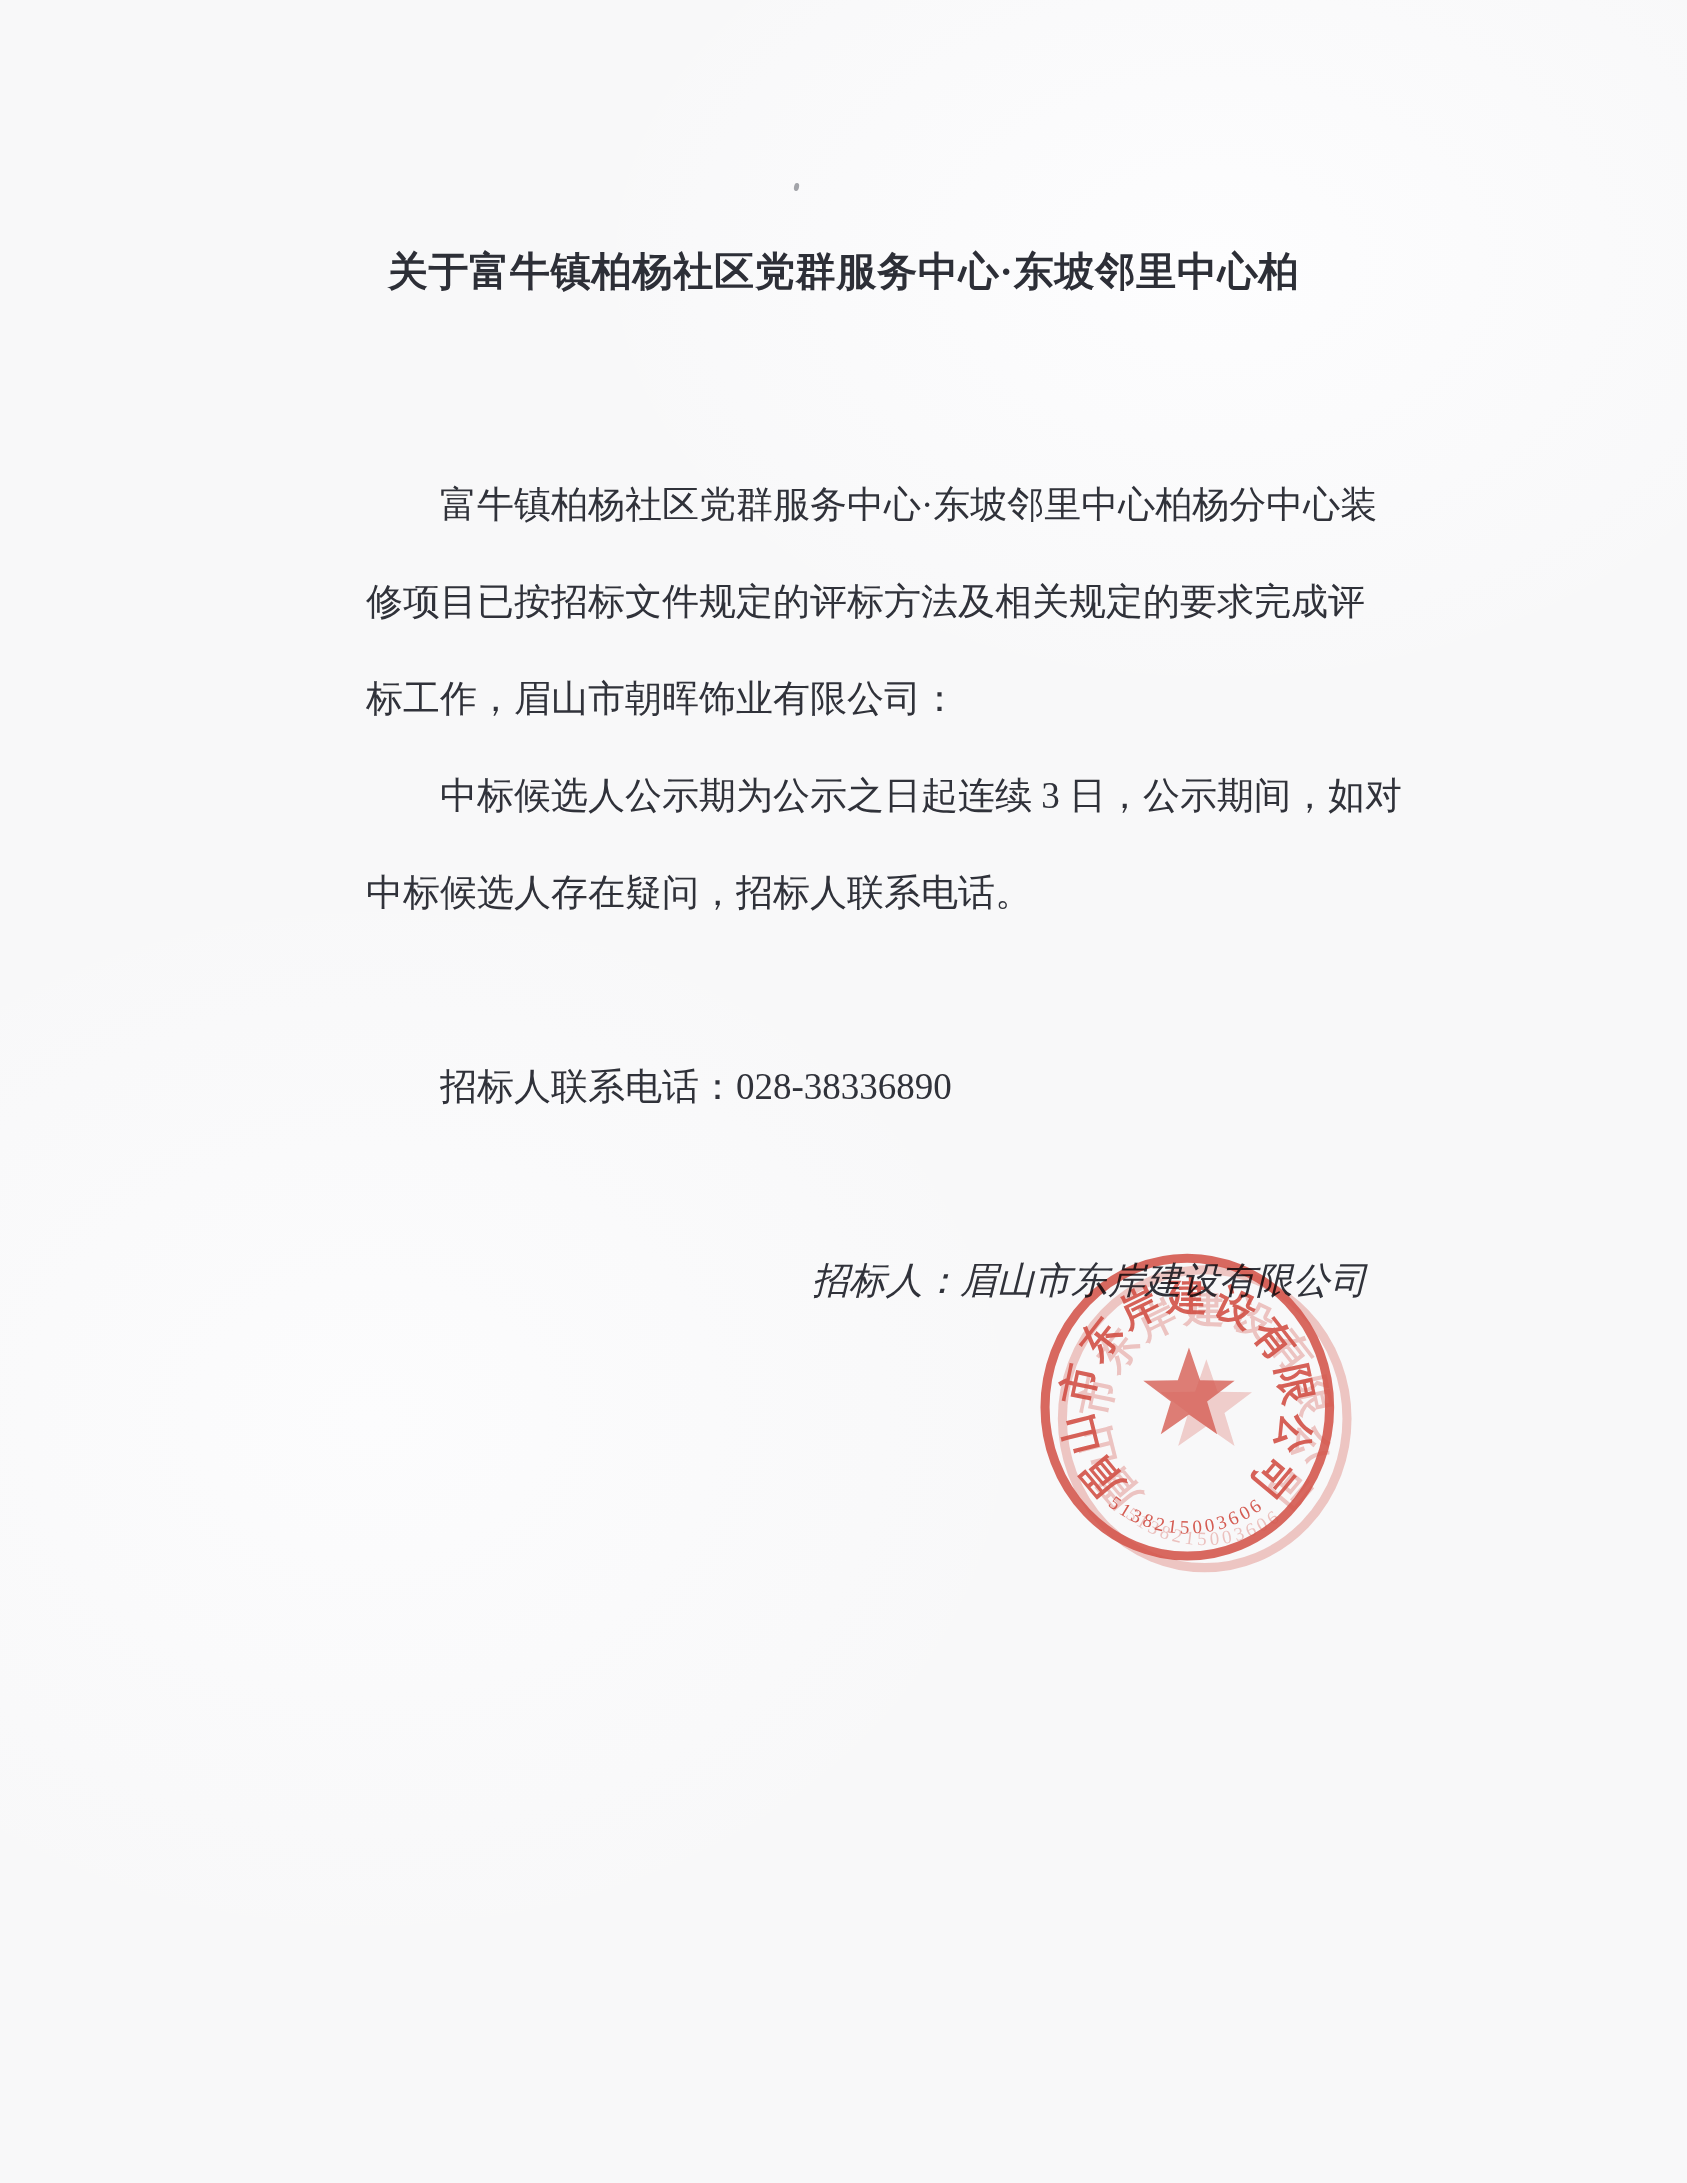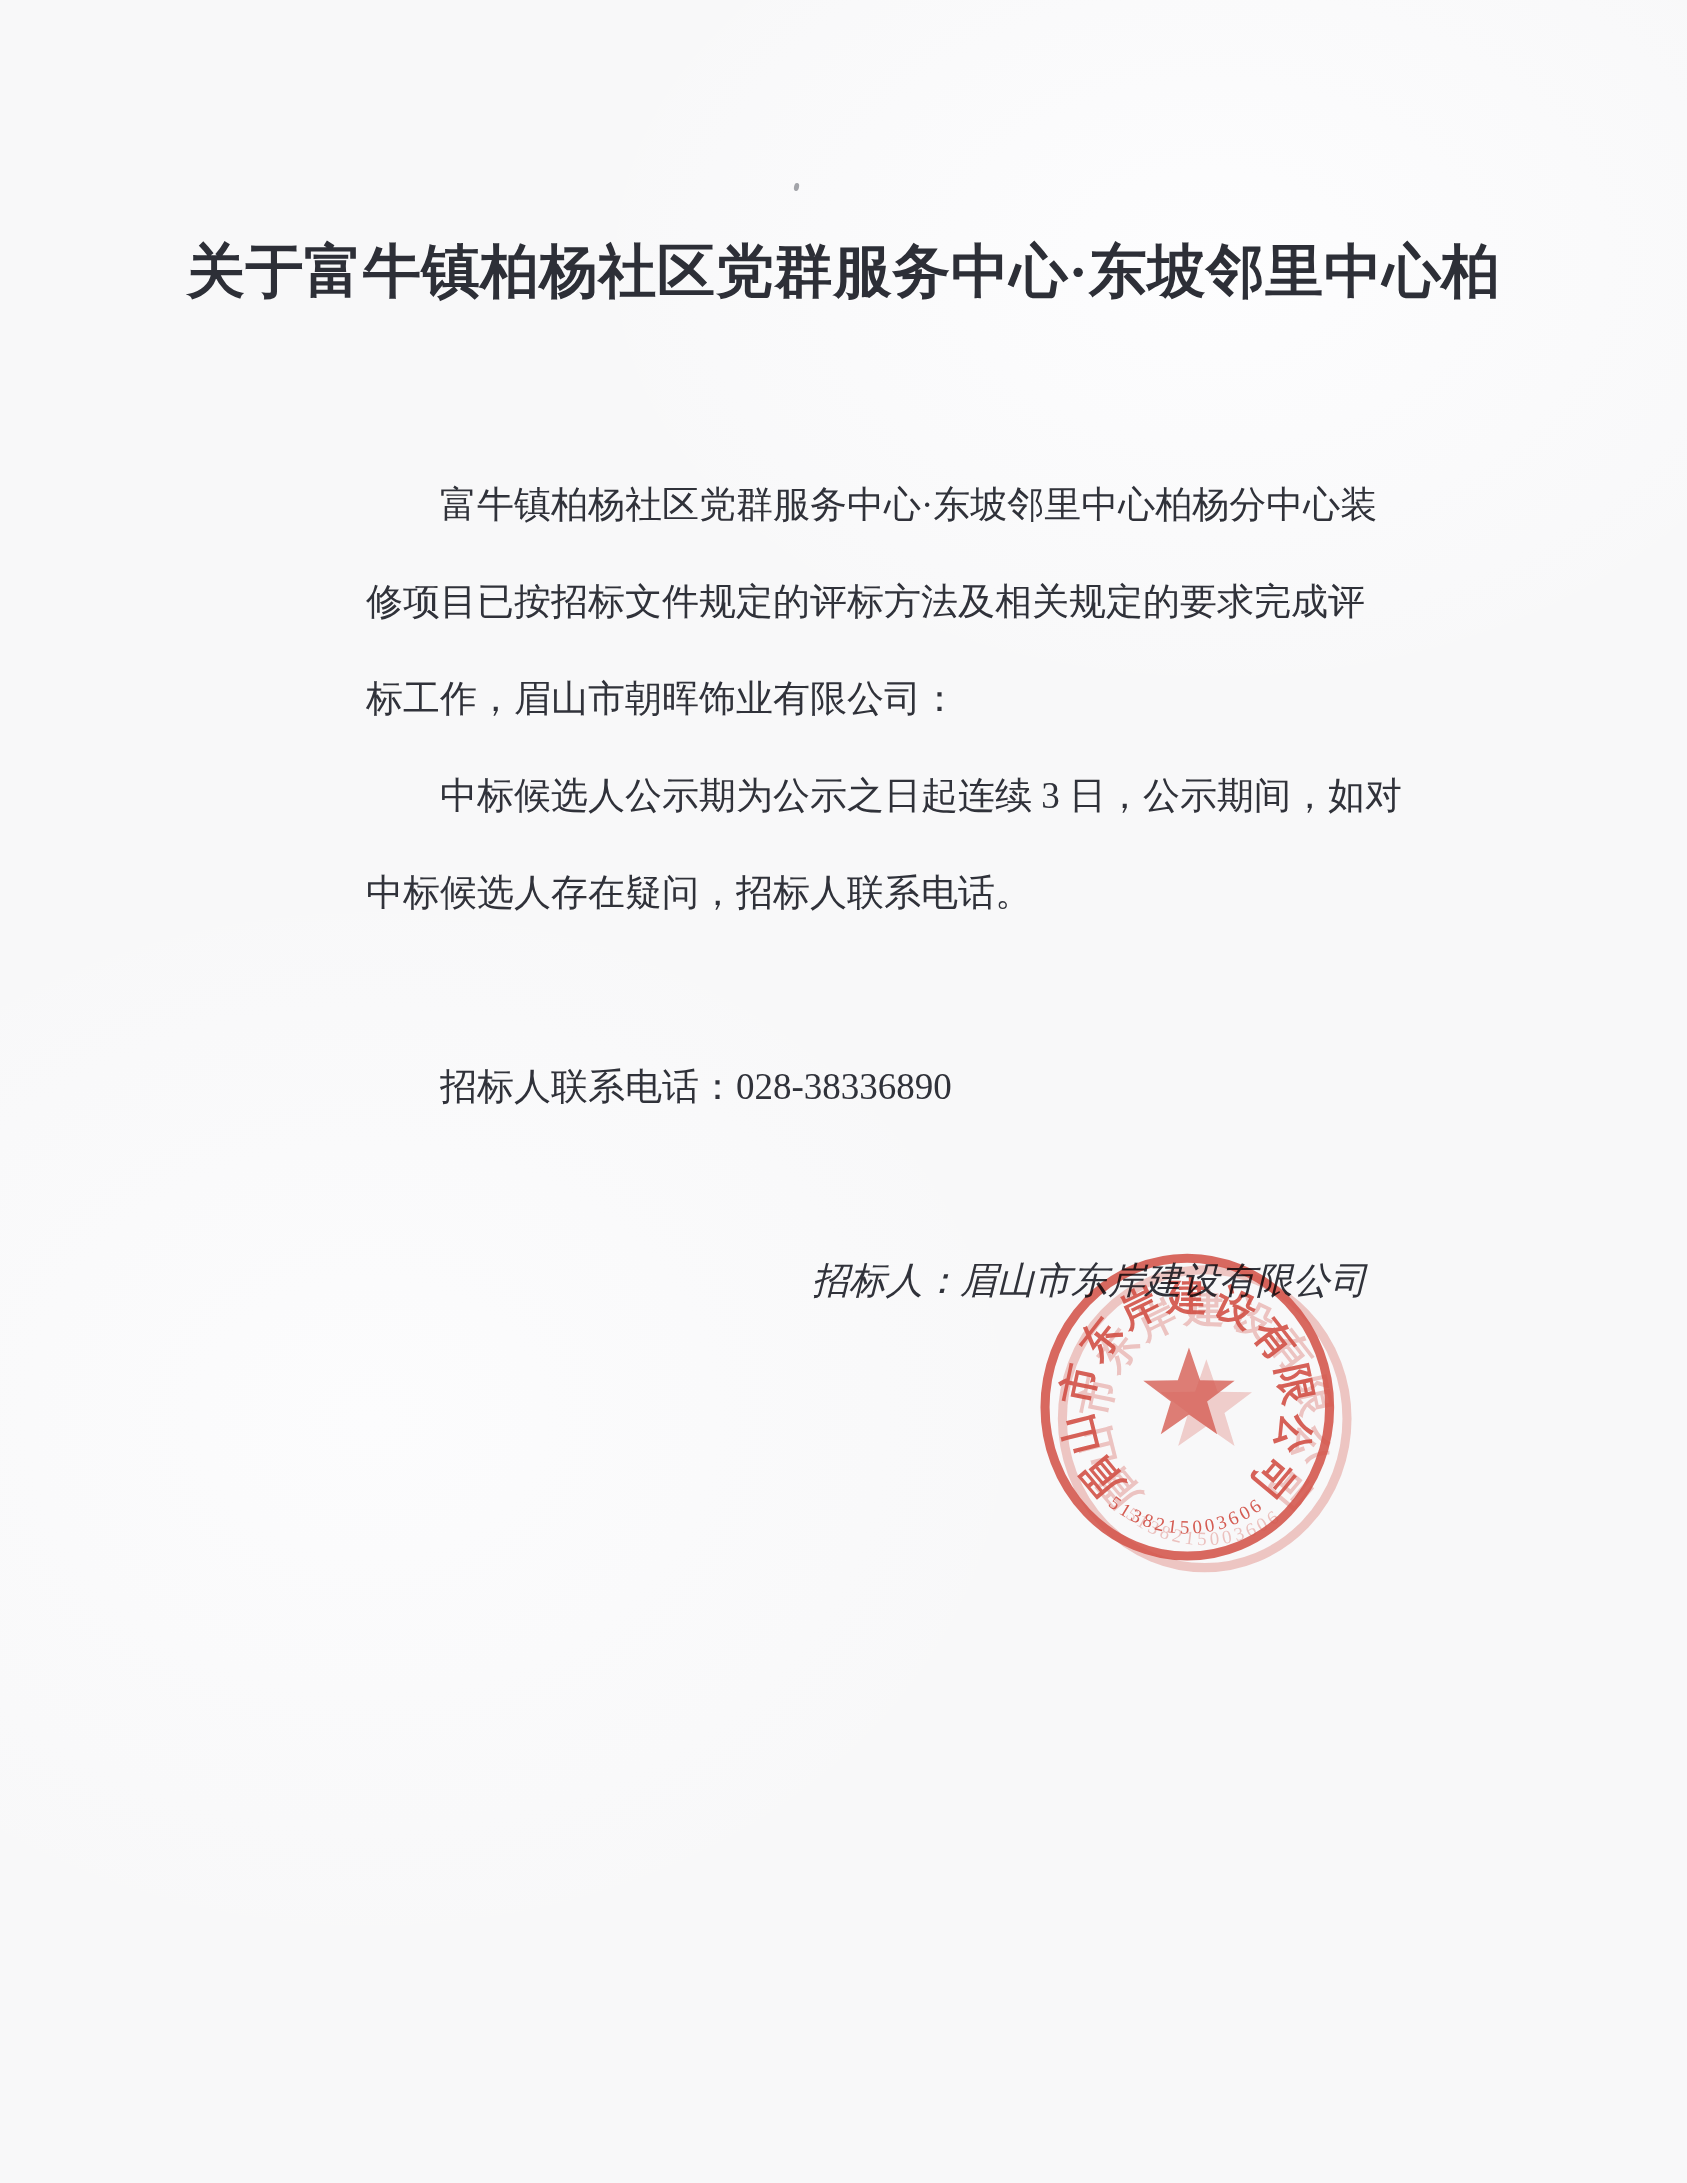--- a/index.html
+++ b/index.html
@@ -14,21 +14,21 @@
     overflow:hidden;
     font-family:"Liberation Serif", serif;
     color:#30323a;
   }
   .speck{
     position:absolute;left:794px;top:183px;width:5px;height:8.3px;
     background:#8d8e95;border-radius:50%;opacity:.8;transform:rotate(12deg);
   }
   .title{
     position:absolute;left:0;top:235px;width:1687px;
-    text-align:center;font-size:58px;line-height:73px;
+    text-align:center;font-size:40px;line-height:73px;
     font-weight:600;letter-spacing:0.8px;color:#2d2f37;
   }
   .content{
     position:absolute;left:366px;top:456px;width:1042px;
     font-size:37px;line-height:97px;
   }
   .line{height:97px;line-height:97px;white-space:nowrap;}
   .indent{padding-left:74px;}
   .sig{text-align:right;padding-right:41px;font-style:italic;}
   .day-gap{display:inline-block;width:79px;position:relative;}

